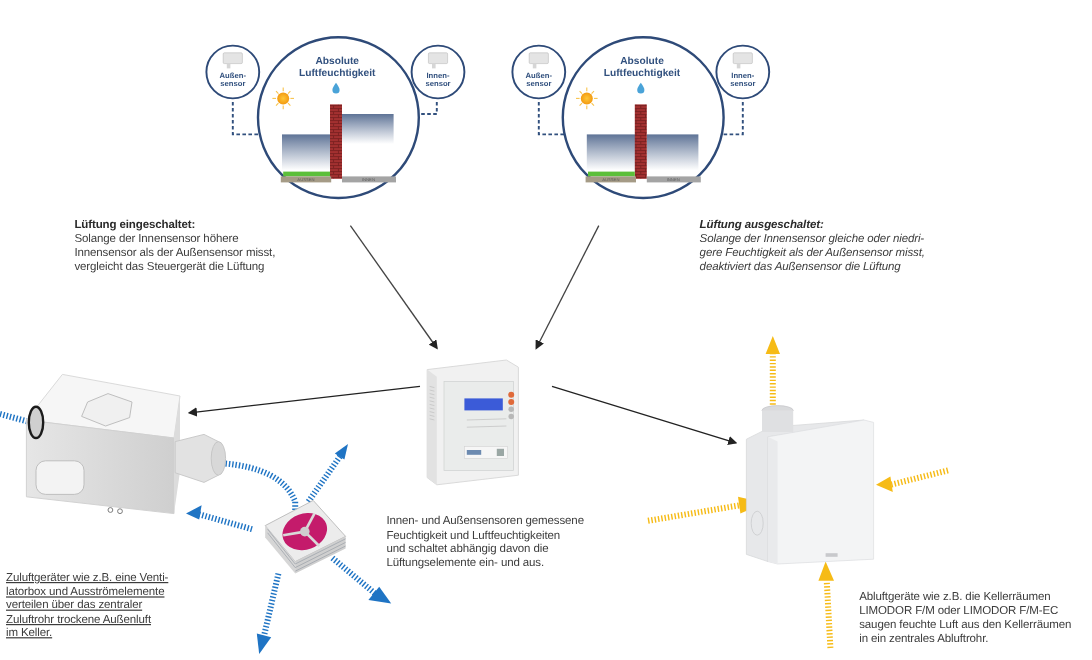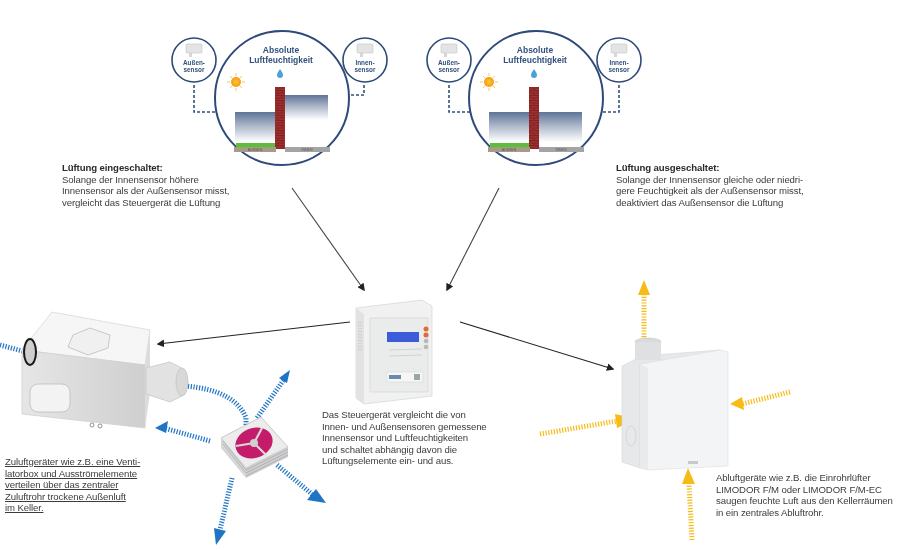--- a/index.html
+++ b/index.html
@@ -1,20 +1,20 @@
 <!DOCTYPE html>
 <html><head>
   <meta charset="utf-8">
   <style>
     html, body { margin: 0; padding: 0; background: #ffffff; }
     body { width: 910px; height: 550px; position: relative; overflow: hidden;
            font-family: "Liberation Sans", sans-serif; color: #3a3a3a; }
     svg.layer { position: absolute; left: 0; top: 0; }
     .caption { position: absolute; font-size: 9.6px; line-height: 11.6px; color: #3c3c3c;
-               font-family: "Liberation Sans", sans-serif; letter-spacing: -0.1px; }
+               font-family: "Liberation Sans", sans-serif; letter-spacing: -0.1px; margin-top: 20px; }
     .caption b { font-weight: bold; color: #2a2a2a; display: block; }
     .circ-title { font-family: "Liberation Sans", sans-serif; font-weight: bold; fill: #31507e; }
     .sensor-lbl { font-family: "Liberation Sans", sans-serif; font-weight: bold; fill: #31507e; }
     .ground-lbl { font-family: "Liberation Sans", sans-serif; fill: #5a5a5a; }
   </style>
 </head>
 <body>
 
 <svg class="layer" width="910" height="550" viewBox="0 0 910 550">
   <defs>
@@ -259,41 +259,40 @@
   </g>
 </svg>
 
 <div class="caption" style="left:62px; top:162px; width:240px;">
   <b>Lüftung eingeschaltet:</b>
   <div>Solange der Innensensor höhere</div>
   <div>Innensensor als der Außensensor misst,</div>
   <div>vergleicht das Steuergerät die Lüftung</div>
 </div>
 
-<div class="caption" style="left:616px; top:162px; width:240px;">
+<div class="caption" style="left:583px; top:162px; width:240px;font-style:italic;">
   <b>Lüftung ausgeschaltet:</b>
   <div>Solange der Innensensor gleiche oder niedri-</div>
   <div>gere Feuchtigkeit als der Außensensor misst,</div>
   <div>deaktiviert das Außensensor die Lüftung</div>
 </div>
 
 <div class="caption" style="left:322px; top:409px; width:190px;">
-  <div>Das Steuergerät vergleicht die von</div>
   <div>Innen- und Außensensoren gemessene</div>
-  <div>Innensensor und Luftfeuchtigkeiten</div>
+  <div>Feuchtigkeit und Luftfeuchtigkeiten</div>
   <div>und schaltet abhängig davon die</div>
   <div>Lüftungselemente ein- und aus.</div>
 </div>
 
 <div class="caption" style="left:5px; top:456px; width:165px;text-decoration:underline;">
   <div>Zuluftgeräter wie z.B. eine Venti-</div>
   <div>latorbox und Ausströmelemente</div>
   <div>verteilen über das zentraler</div>
   <div>Zuluftrohr trockene Außenluft</div>
   <div>im Keller.</div>
 </div>
 
 <div class="caption" style="left:716px; top:472px; width:195px;">
-  <div>Abluftgeräte wie z.B. die Einrohrlüfter</div>
+  <div>Abluftgeräte wie z.B. die Kellerräumen</div>
   <div>LIMODOR F/M oder LIMODOR F/M-EC</div>
   <div>saugen feuchte Luft aus den Kellerräumen</div>
   <div>in ein zentrales Abluftrohr.</div>
 </div>
 
 </body></html>

